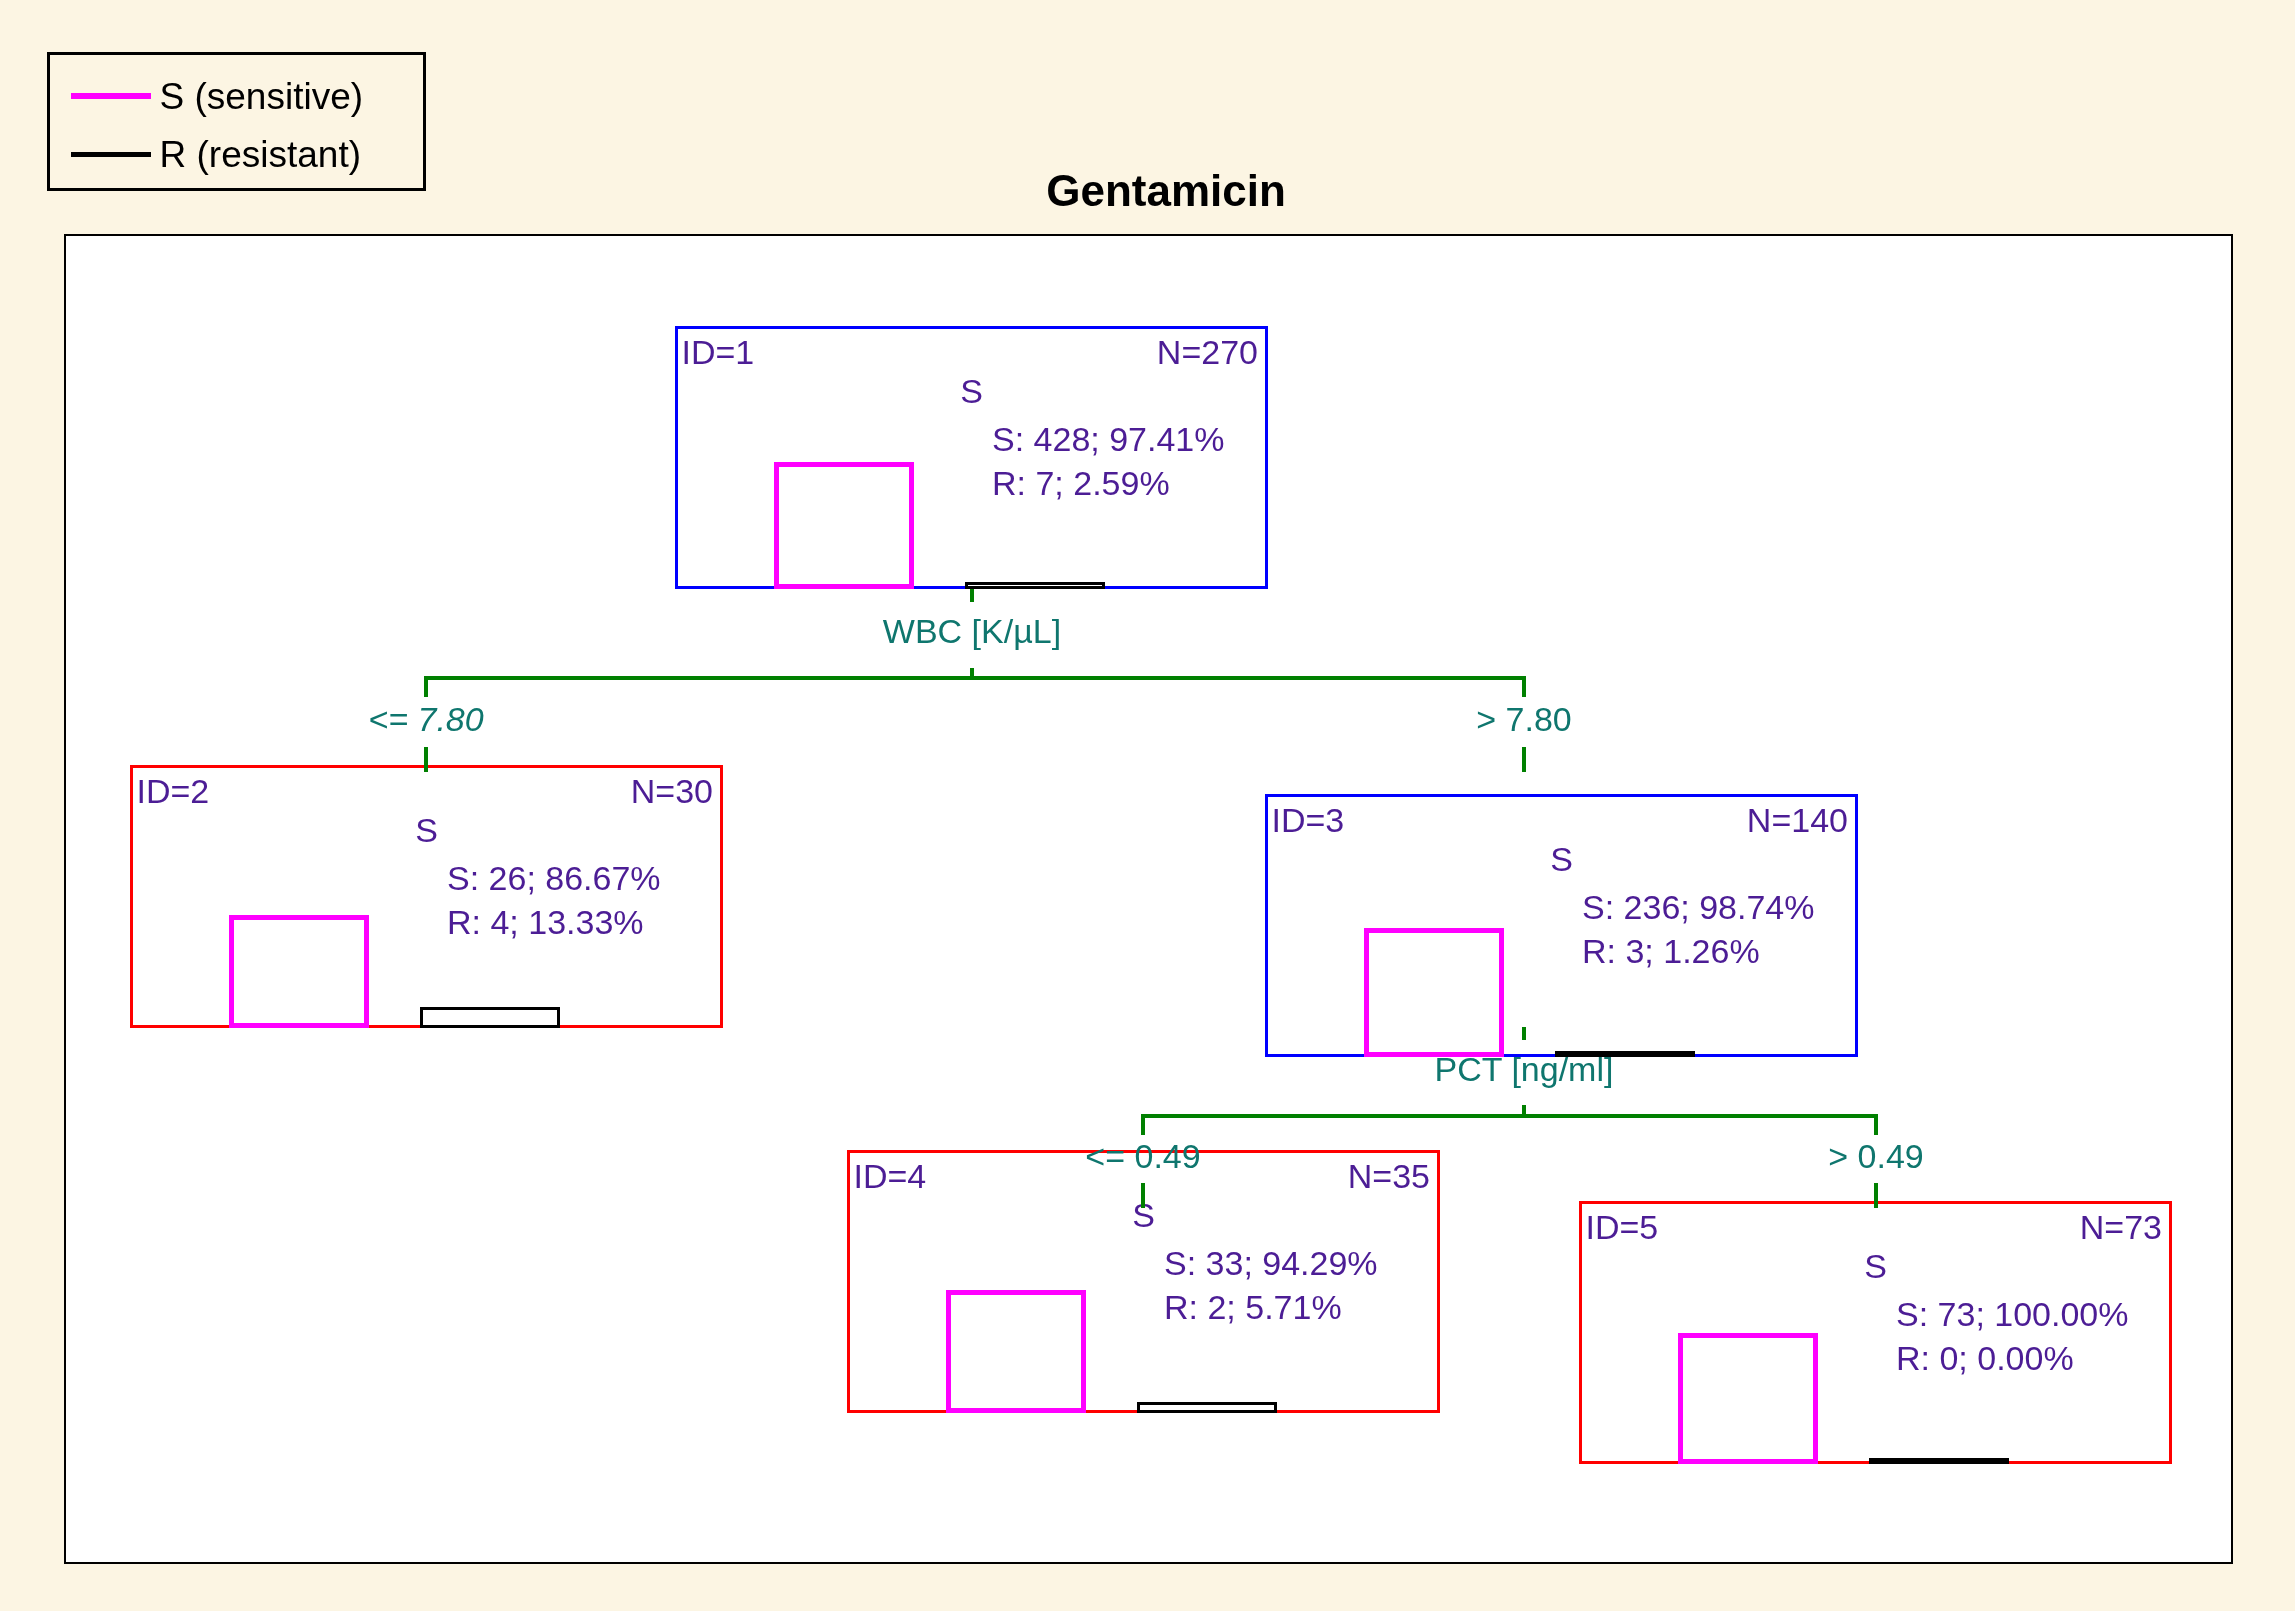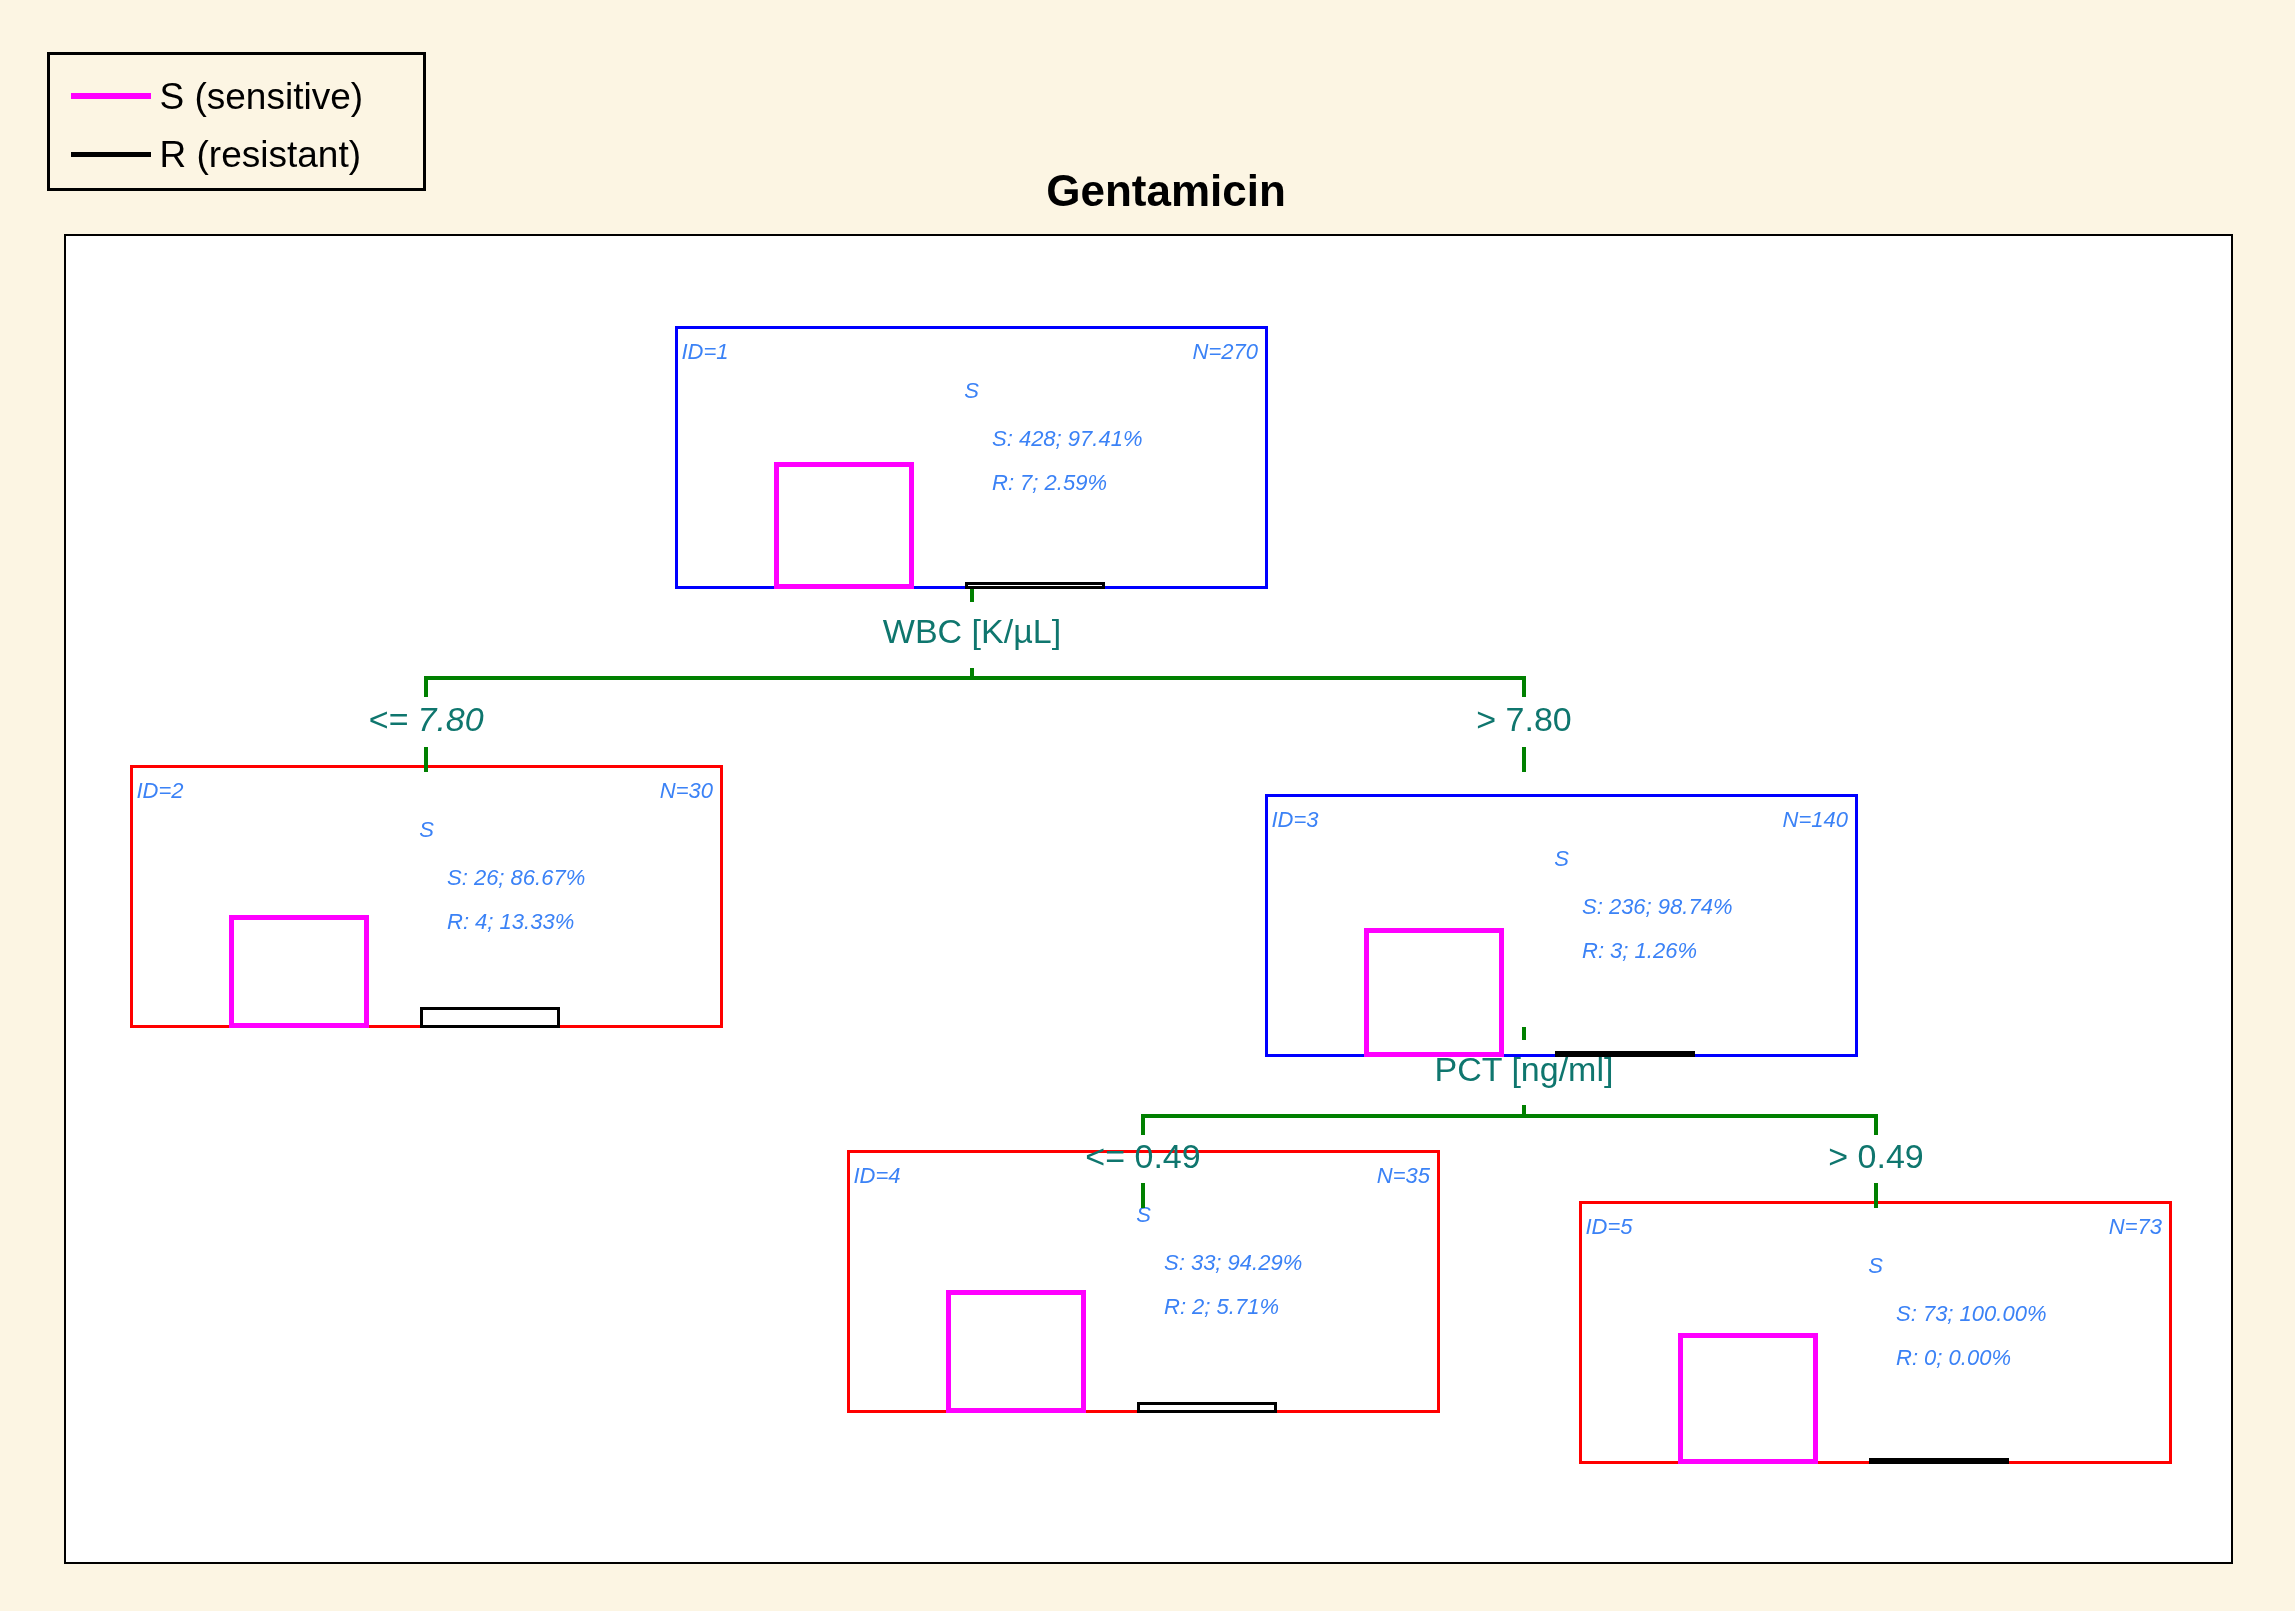--- a/index.html
+++ b/index.html
@@ -33,21 +33,21 @@
   
   .plot{
     position:absolute;left:64px;top:234px;width:2169px;height:1330px;
     border:2.8px solid #000;background:#ffffff;box-sizing:border-box;
   }
   
   .node{
     position:absolute;width:593px;height:263px;
     border:3.5px solid;background:#ffffff;box-sizing:border-box;z-index:2;
   }
-  .node span{position:absolute;font-size:22px;line-height:40px;color:#3b82f6;white-space:nowrap;font-style:italic;}
+  .node span{position:absolute;font-size:34px;line-height:40px;color:#4c1d95;white-space:nowrap;}
   .nid{left:3.5px;top:2.8px;}
   .nn{right:7px;top:2.8px;}
   .ncls{left:0;top:42px;width:100%;text-align:center;}
   .ns{left:314px;top:90px;}
   .nr{left:314px;top:134px;}
   .bar{position:absolute;bottom:-2.8px;box-sizing:border-box;background:transparent;z-index:3;}
   .bar-s{left:96px;width:140px;border:5px solid #FF00FF;}
   .bar-r{left:287px;width:140px;border:3.5px solid #000000;}
   
   .conn{position:absolute;background:#008000;z-index:4;}

